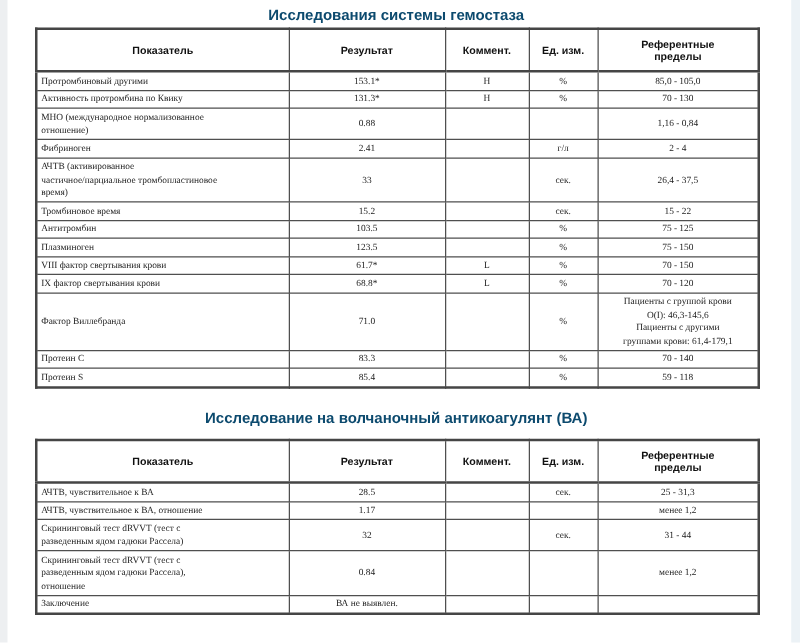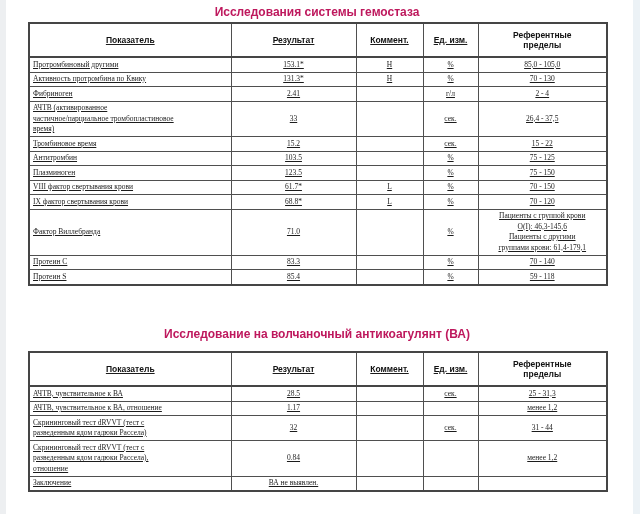--- a/index.html
+++ b/index.html
@@ -12,37 +12,37 @@
     color:#1c1c1c;
   }
   .edge-strip { position:absolute; top:0; height:514px; }
   .edge-strip.left  { left:0;  width:6px; background:#edeff1; }
   .edge-strip.right { right:0; width:7px; background:#ecf2f6; }
 
   .doc-title {
     position:absolute; left:28px; width:578px;
     text-align:center;
     font-family:"Liberation Sans", sans-serif;
-    font-weight:bold; font-size:12px; color:#be185d;
+    font-weight:bold; font-size:12px; color:#0c4a6e;
   }
   #title-1 { top:5px; }
   #title-2 { top:327px; }
 
   table.report {
     position:absolute; left:28px; width:578px;
     border-collapse:collapse; table-layout:fixed;
     background:#fff;
   }
   #table-1 { top:22px; }
   #table-2 { top:351px; }
 
   table.report, table.report th, table.report td {
     border:1px solid #4f4f4f;
   }
-  table.report { border:2px solid #454545;text-decoration:underline; }
+  table.report { border:2px solid #454545; }
   table.report thead th { border-bottom:2px solid #454545; }
 
   table.report th {
     font-family:"Liberation Sans", sans-serif;
     font-weight:bold; font-size:8.5px; line-height:1.2;
     text-align:center; vertical-align:middle;
     padding:2px 2px; height:28px; color:#111;
   }
   th .narrow { display:inline-block; max-width:72px; }
 
@@ -97,20 +97,28 @@
         <td>85,0 - 105,0</td>
       </tr>
       <tr>
         <td class="c-ind">Активность протромбина по Квику</td>
         <td>131.3*</td>
         <td>Н</td>
         <td>%</td>
         <td>70 - 130</td>
       </tr>
       <tr>
+        <td class="c-ind">МНО (международное нормализованное
+отношение)</td>
+        <td>0.88</td>
+        <td></td>
+        <td></td>
+        <td>1,16 - 0,84</td>
+      </tr>
+      <tr>
         <td class="c-ind">Фибриноген</td>
         <td>2.41</td>
         <td></td>
         <td>г/л</td>
         <td>2 - 4</td>
       </tr>
       <tr>
         <td class="c-ind">АЧТВ (активированное
 частичное/парциальное тромбопластиновое
 время)</td>

